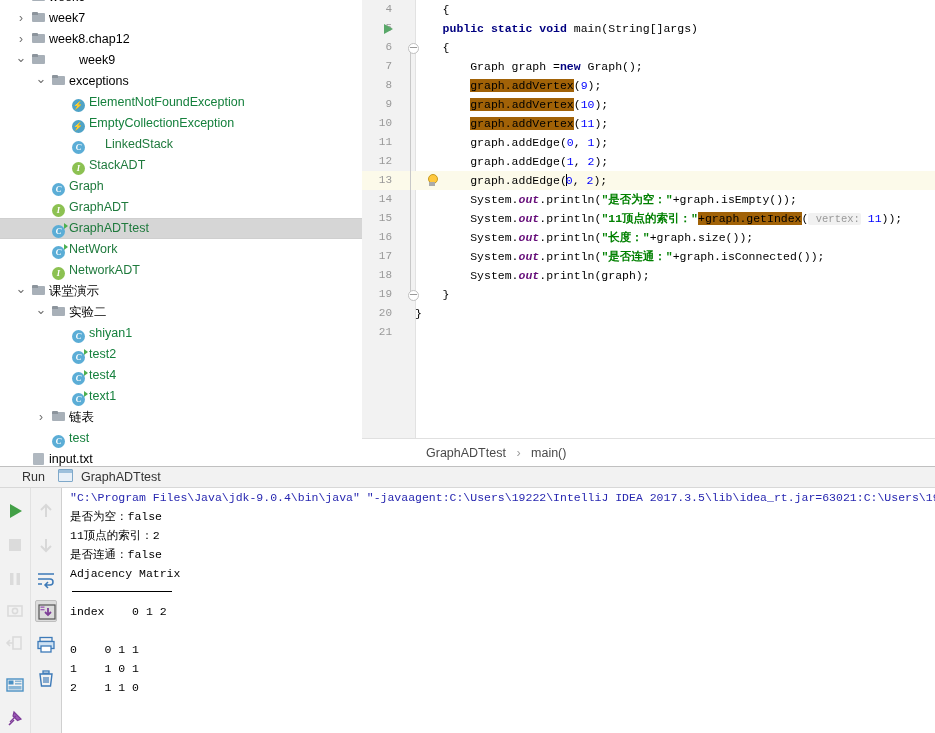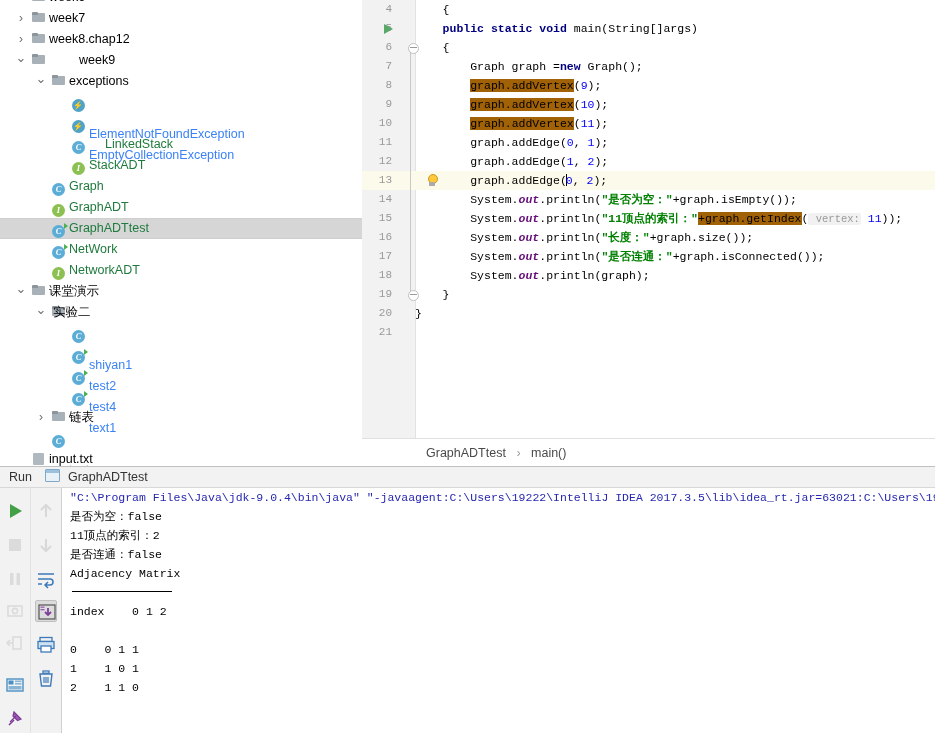--- a/index.html
+++ b/index.html
@@ -120,21 +120,21 @@
     border-top: 3px solid transparent;
     border-bottom: 3px solid transparent;
   }
   .ico-file {
     display: inline-block;
     width: 11px; height: 12px;
     background: #b0b8c0;
     vertical-align: -2px;
     border-radius: 1px;
   }
-  .lbl-brown { color: #3b82f6; margin-top: 32px; }
+  .lbl-brown { color: #15803d; }
   .lbl-green { color: #1f7a3d; }
   .lbl-black { color: #000000; }
   .tree-scroll-thumb {
     position: absolute;
     right: 5px;
     top: 152px;
     width: 9px;
     height: 268px;
     background: #e8e8e8;
     border-radius: 0;
@@ -293,21 +293,21 @@
     position: absolute;
     left: 0; top: 0;
     width: 935px; height: 20px;
     background: #f2f2f2;
     border-bottom: 1px solid #d8d8d8;
     line-height: 20px;
     font-size: 12.5px;
     color: #333333;
     white-space: nowrap;
   }
-  .run-header .rh-label { padding-left: 9px; color: #333; }
+  .run-header .rh-label { padding-left: 22px; color: #333; }
   .run-header .rh-tab-icon {
     display: inline-block;
     width: 13px; height: 11px;
     background: #e8f0f8;
     border: 1px solid #7fa8c9;
     border-radius: 1px;
     vertical-align: -1px;
     margin: 0 4px 0 10px;
     position: relative;
   }
@@ -445,21 +445,21 @@
             <span class="tw-label lbl-green" style="left: 69px;">NetworkADT</span>
           </div>
           <div class="tree-row">
             <span class="tw-arrow" style="left: 14px; font-size: 13px; line-height: 16px;">⌄</span>
             <span class="tw-icon" style="left: 30px;"><span class="ico-folder"></span></span>
             <span class="tw-label lbl-black" style="left: 49px;">课堂演示</span>
           </div>
           <div class="tree-row">
             <span class="tw-arrow" style="left: 34px; font-size: 13px; line-height: 16px;">⌄</span>
             <span class="tw-icon" style="left: 50px;"><span class="ico-folder"></span></span>
-            <span class="tw-label lbl-black" style="left: 53px;">实验二</span>
+            <span class="tw-label lbl-black" style="left: 69px;">实验二</span>
           </div>
           <div class="tree-row">
             <span class="tw-icon" style="left: 70px;"><span class="ico-circ ico-class">C</span></span>
             <span class="tw-label lbl-brown" style="left: 89px;">shiyan1</span>
           </div>
           <div class="tree-row">
             <span class="tw-icon" style="left: 70px;"><span class="ico-circ ico-class ico-run-badge">C</span></span>
             <span class="tw-label lbl-brown" style="left: 89px;">test2</span>
           </div>
           <div class="tree-row">

